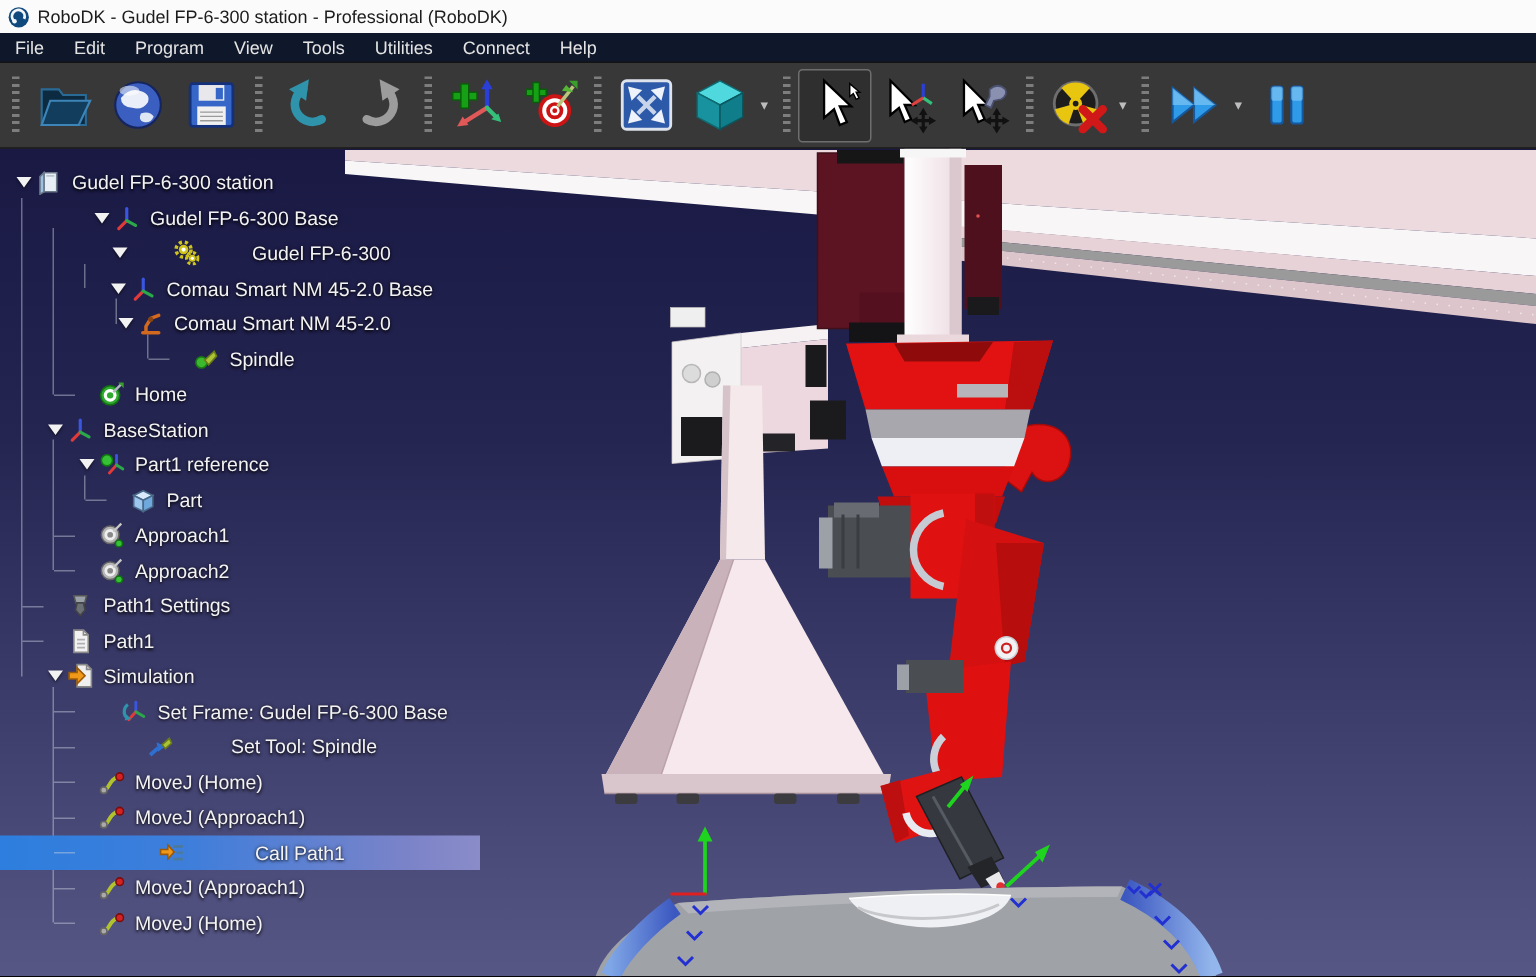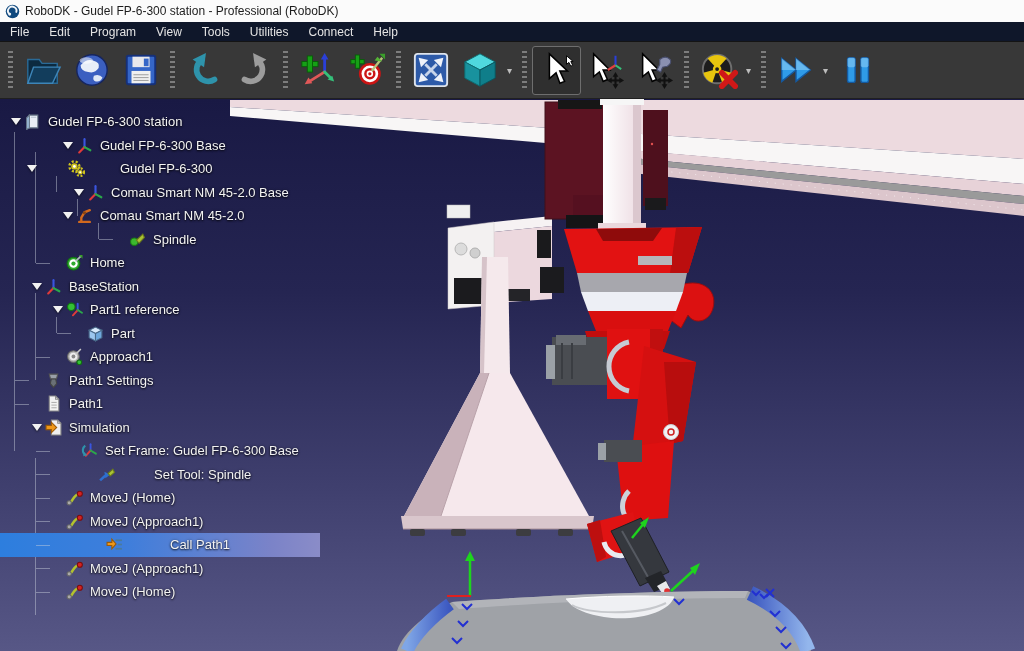--- a/index.html
+++ b/index.html
@@ -432,21 +432,21 @@
             <svg viewBox="0 0 16 16">
               <g stroke-width="2" fill="none" stroke-linecap="round">
                 <path d="M8 9.5 L8 2" stroke="#3a55e0"></path>
                 <path d="M8 9.5 L3 14.5" stroke="#e03a3a"></path>
                 <path d="M8 9.5 L13.5 12.5" stroke="#2aa84a"></path>
               </g>
             </svg>
           </span>
           <span>Gudel FP-6-300 Base</span>
         </div>
-        <div class="tree-row" style="padding-left: 24px; gap: 28px;">
+        <div class="tree-row" style="padding-left: 72px; gap: 28px;">
           <span class="arrow-slot">
             <span class="tri"></span>
           </span>
           <span class="ticon">
             <svg viewBox="0 0 16 16">
               <circle cx="6" cy="6" r="4.7" fill="none" stroke="#cfc31d" stroke-width="2.2" stroke-dasharray="2 1.8"></circle>
               <circle cx="6" cy="6" r="3" fill="#cfc31d"></circle>
               <circle cx="6" cy="6" r="1.3" fill="#fff"></circle>
               <circle cx="11.5" cy="11.5" r="3.6" fill="none" stroke="#cfc31d" stroke-width="2" stroke-dasharray="1.8 1.6"></circle>
               <circle cx="11.5" cy="11.5" r="2.2" fill="#cfc31d"></circle>
@@ -463,21 +463,21 @@
             <svg viewBox="0 0 16 16">
               <g stroke-width="2" fill="none" stroke-linecap="round">
                 <path d="M8 9.5 L8 2" stroke="#3a55e0"></path>
                 <path d="M8 9.5 L3 14.5" stroke="#e03a3a"></path>
                 <path d="M8 9.5 L13.5 12.5" stroke="#2aa84a"></path>
               </g>
             </svg>
           </span>
           <span>Comau Smart NM 45-2.0 Base</span>
         </div>
-        <div class="tree-row" style="padding-left: 60px; text-align: right;">
+        <div class="tree-row" style="padding-left: 76px; text-align: right;">
           <span class="arrow-slot">
             <span class="tri"></span>
           </span>
           <span class="ticon">
             <svg viewBox="0 0 16 16">
               <path d="M3 14 h10 M5 14 v-4 l3 -5 l5 -2" stroke="#d2691e" stroke-width="2.2" fill="none" stroke-linecap="round"></path>
               <circle cx="8" cy="5.5" r="1.6" fill="#8a4513"></circle>
             </svg>
           </span>
           <span>Comau Smart NM 45-2.0</span>
@@ -556,20 +556,34 @@
           <span class="ticon">
             <svg viewBox="0 0 16 16">
               <circle cx="7" cy="8" r="5.5" fill="#b5b5b5" stroke="#666"></circle>
               <circle cx="7" cy="8" r="3.6" fill="#eee"></circle>
               <circle cx="7" cy="8" r="1.8" fill="#888"></circle>
               <line x1="9" y1="6" x2="14" y2="1" stroke="#c8c8c8" stroke-width="1.4"></line>
               <circle cx="12.5" cy="13.5" r="2.2" fill="#35c035" stroke="#117011"></circle>
             </svg>
           </span>
           <span>Approach1</span>
+        </div>
+        <div class="tree-row" style="padding-left: 50px;">
+          <div class="stub" style="left: 36px;"></div>
+          <span class="arrow-slot"></span>
+          <span class="ticon">
+            <svg viewBox="0 0 16 16">
+              <circle cx="7" cy="8" r="5.5" fill="#b5b5b5" stroke="#666"></circle>
+              <circle cx="7" cy="8" r="3.6" fill="#eee"></circle>
+              <circle cx="7" cy="8" r="1.8" fill="#888"></circle>
+              <line x1="9" y1="6" x2="14" y2="1" stroke="#c8c8c8" stroke-width="1.4"></line>
+              <circle cx="12.5" cy="13.5" r="2.2" fill="#35c035" stroke="#117011"></circle>
+            </svg>
+          </span>
+          <span>Approach2</span>
         </div>
         <div class="tree-row" style="padding-left: 29px;">
           <div class="stub" style="left: 15px;"></div>
           <span class="arrow-slot"></span>
           <span class="ticon">
             <svg viewBox="0 0 16 16">
               <path d="M4 2 h8 l-1.2 4.5 h-5.6 z" fill="#9aa0a8" stroke="#555"></path>
               <path d="M6 6.5 h4 l1 4.5 -3 3.5 -3 -3.5 z" fill="#6a7076" stroke="#444"></path>
             </svg>
           </span>

